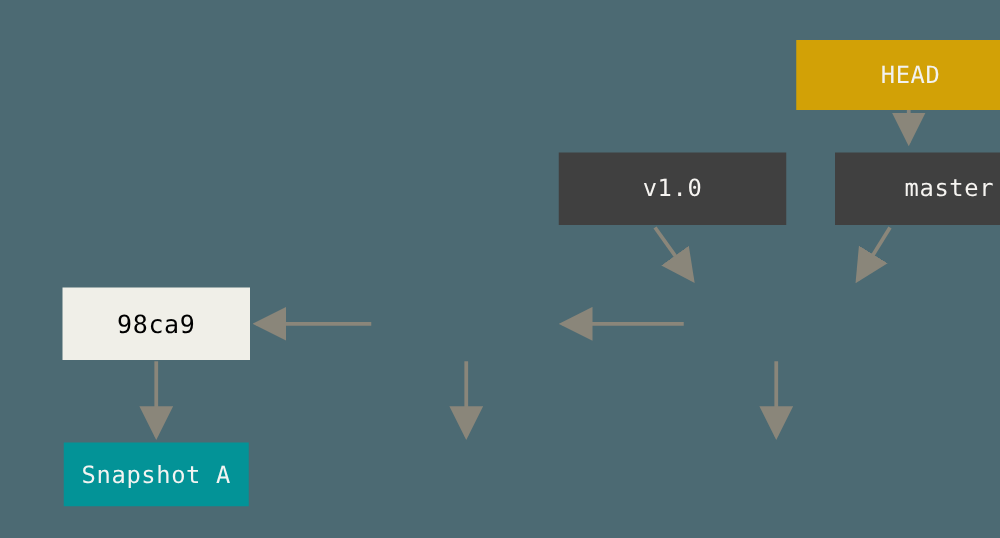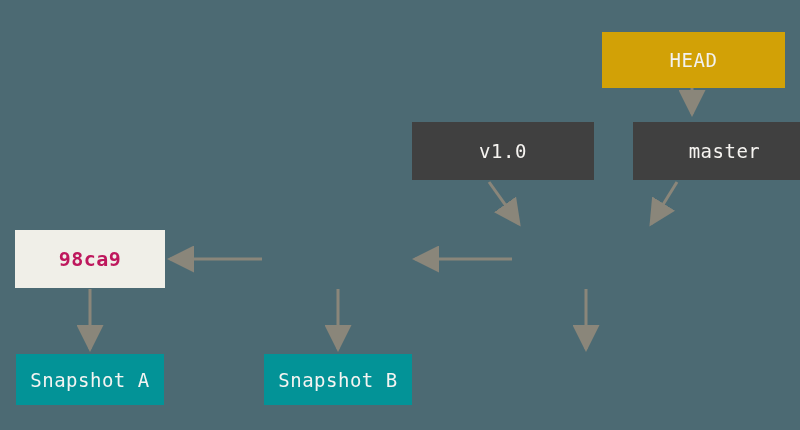--- a/index.html
+++ b/index.html
@@ -10,20 +10,21 @@
     width: 800px;
     height: 430px;
     background: #4c6a73;
     font-family: "DejaVu Sans Mono", "Liberation Mono", monospace;
     overflow: hidden;
   }
   #diagram {
     position: relative;
     width: 716px;
     height: 430px;
+    margin-left: 35px;
   }
   svg.edges {
     position: absolute;
     left: 0;
     top: 0;
     width: 800px;
     height: 430px;
     pointer-events: none;
   }
   .node {
@@ -40,23 +41,22 @@
     color: #f2f2f0;
     font-size: 19px;
   }
   .node-ref {
     background: #404040;
     color: #f6f4f1;
     font-size: 19px;
   }
   .node-commit {
     background: #f0efe8;
-    color: #be185d;
+    color: #000000;
     font-size: 20px;
-    font-weight: bold;
   }
   .node-snapshot {
     background: #03919;
     background: #039397;
     color: #f4f4f2;
     font-size: 19px;
     text-align: right;
   }
 </style>
 </head>
@@ -119,18 +119,15 @@
   <div class="node node-commit" style="left:15px; top:230px; width:150px; height:58px;">
     <span>98ca9</span>
   </div>
 
 
 
   <div class="node node-snapshot" style="left:16px; top:354px; width:148px; height:51px;">
     <span>Snapshot A</span>
   </div>
 
-  <div class="node node-snapshot" style="left:264px; top:354px; width:148px; height:51px;">
-    <span>Snapshot B</span>
-  </div>
 
 
 </div>
 
 </body></html>

